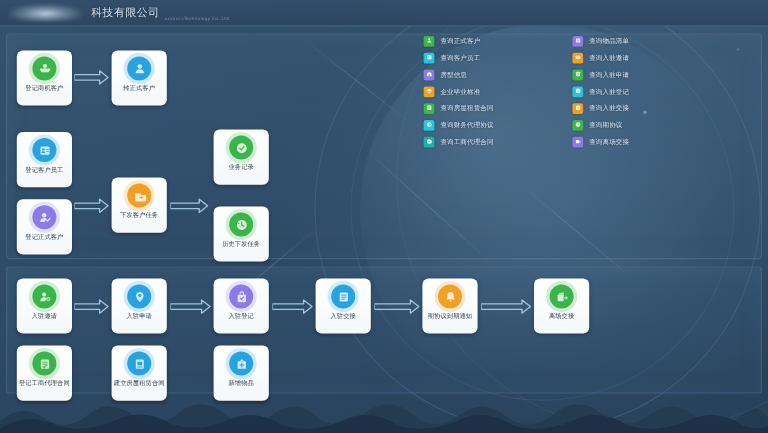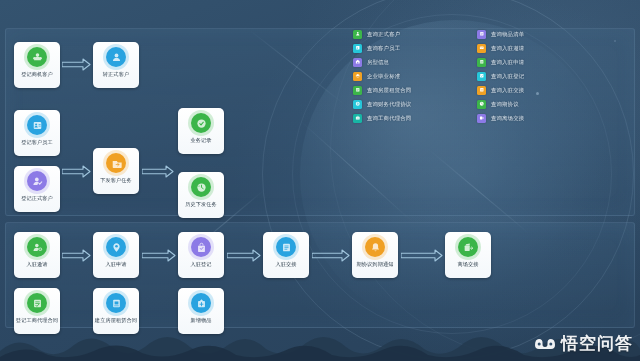--- a/index.html
+++ b/index.html
@@ -137,20 +137,25 @@
   <div class="arc a3"></div>
   <div class="streak" style="left:250px;top:30px;width:120px;transform:rotate(38deg);"></div>
   <div class="streak" style="left:300px;top:120px;width:150px;transform:rotate(42deg);"></div>
   <div class="streak" style="left:180px;top:260px;width:110px;transform:rotate(-40deg);"></div>
   <div class="streak" style="left:430px;top:150px;width:130px;transform:rotate(40deg);"></div>
   <div class="dot" style="left:536px;top:92px;width:3px;height:3px;"></div>
   <div class="dot" style="left:252px;top:250px;width:2px;height:2px;opacity:.5;"></div>
   <div class="dot" style="left:298px;top:232px;width:3px;height:3px;opacity:.45;"></div>
   <div class="dot" style="left:614px;top:40px;width:2px;height:2px;opacity:.5;"></div>
 
+  <div id="header">
+    <div class="logo-blur"></div>
+    <div class="co-name">科技有限公司</div>
+    <div class="co-sub">xxxxxxxTechnology Co.,Ltd</div>
+  </div>
 
   <div class="panel" id="panel-top"></div>
   <div class="panel" id="panel-bottom"></div>
 
   <div id="layer-arrows">
       <div class="arrow" style="left: 62px; top: 58px;">
         <svg width="29" height="13" viewBox="0 0 29 13">
           <path d="M0,4.2 L21,4.2 L21,1 L28,6.5 L21,12 L21,8.8 L0,8.8 Z" fill="none" stroke="#9fc4dc" stroke-width="1.1" stroke-linejoin="round"></path>
         </svg>
       </div>
@@ -482,22 +487,14 @@
         </span>
         <span class="ltxt">查询离场交接</span>
       </div>
     </div>
 
   <svg id="mountains" viewBox="0 0 640 34" preserveAspectRatio="none">
     <path d="M0,34 L0,24 Q18,8 38,22 Q56,34 74,18 Q92,4 112,20 Q130,34 150,16 Q170,2 190,20 Q208,34 228,18 Q248,4 266,22 Q286,34 306,16 Q326,2 346,20 Q364,34 384,18 Q404,4 424,22 Q444,34 464,16 Q484,2 504,20 Q522,34 542,18 Q562,4 582,22 Q602,34 620,18 Q632,8 640,22 L640,34 Z" fill="#23394f" opacity="0.85"></path>
     <path d="M0,34 L0,30 Q24,16 48,28 Q70,34 94,24 Q118,12 142,26 Q164,34 188,24 Q212,12 236,28 Q260,34 284,24 Q308,12 332,28 Q356,34 380,24 Q404,12 428,28 Q452,34 476,24 Q500,12 524,28 Q548,34 572,24 Q596,12 620,28 Q632,32 640,28 L640,34 Z" fill="#1d3044" opacity="0.9"></path>
   </svg>
 
-  <div id="watermark">
-    <svg width="22" height="15" viewBox="0 0 22 15">
-      <path d="M1,9 Q1,3 5,3 Q9,3 8.5,8 Q8.3,11 11,11 Q13.7,11 13.5,8 Q13,3 17,3 Q21,3 21,9 Q21,13 17,13 L5,13 Q1,13 1,9 Z" fill="#ffffff"></path>
-      <circle cx="5.2" cy="8" r="1.5" fill="#33506c"></circle>
-      <circle cx="16.8" cy="8" r="1.5" fill="#33506c"></circle>
-    </svg>
-    <span class="wm-txt">悟空问答</span>
-  </div>
 
 </div>
 
 </body></html>

